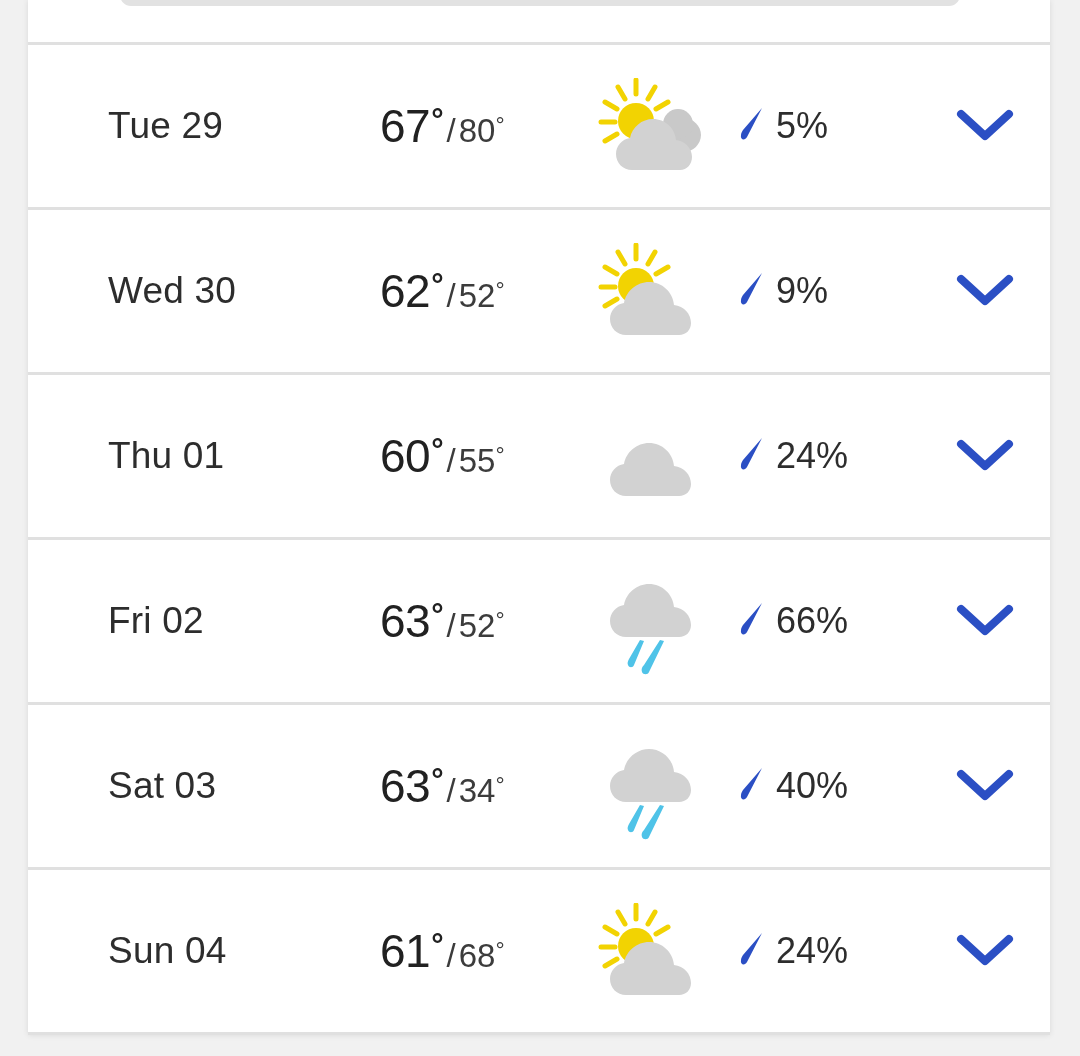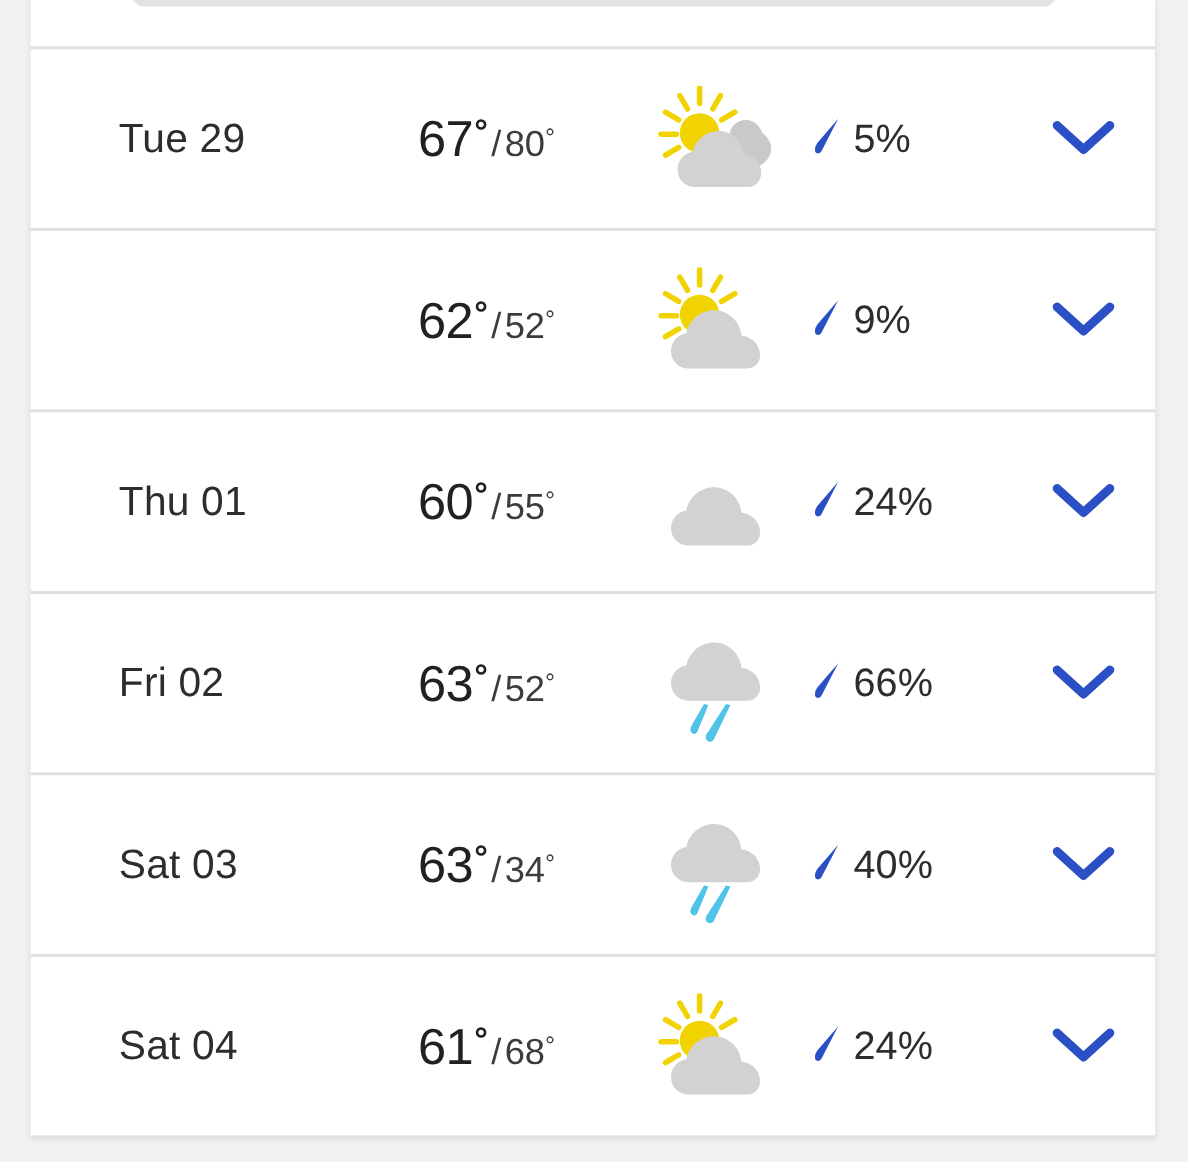--- a/index.html
+++ b/index.html
@@ -188,20 +188,21 @@
 <span class="precip-value">5%</span>
           </div>
           <div class="col-chevron">
   <svg width="58" height="34" viewBox="0 0 58 34">
     <path d="M5 5 L29 27 L53 5" fill="none" stroke="#2b4fc4" stroke-width="8" stroke-linecap="round" stroke-linejoin="round"></path>
   </svg>
 </div>
         </div>
         <div class="divider"></div>
         <div class="row">
+          <div class="col-day">Wed 30</div>
           <div class="col-temp">
             <span class="temp-high">62</span>
             <span class="temp-high-deg">°</span>
             <span class="temp-sep">/</span>
             <span class="temp-low">52</span>
             <span class="temp-low-deg">°</span>
           </div>
           <div class="col-icon">
   <svg width="112" height="96" viewBox="0 0 112 96">
     <g stroke="#f2d302" stroke-width="5" stroke-linecap="round">
@@ -309,21 +310,21 @@
 <span class="precip-value">40%</span>
           </div>
           <div class="col-chevron">
   <svg width="58" height="34" viewBox="0 0 58 34">
     <path d="M5 5 L29 27 L53 5" fill="none" stroke="#2b4fc4" stroke-width="8" stroke-linecap="round" stroke-linejoin="round"></path>
   </svg>
 </div>
         </div>
         <div class="divider"></div>
         <div class="row">
-          <div class="col-day">Sat 04</div>
+          <div class="col-day">Sun 04</div>
           <div class="col-temp">
             <span class="temp-high">61</span>
             <span class="temp-high-deg">°</span>
             <span class="temp-sep">/</span>
             <span class="temp-low">68</span>
             <span class="temp-low-deg">°</span>
           </div>
           <div class="col-icon">
   <svg width="112" height="96" viewBox="0 0 112 96">
     <g stroke="#f2d302" stroke-width="5" stroke-linecap="round">

